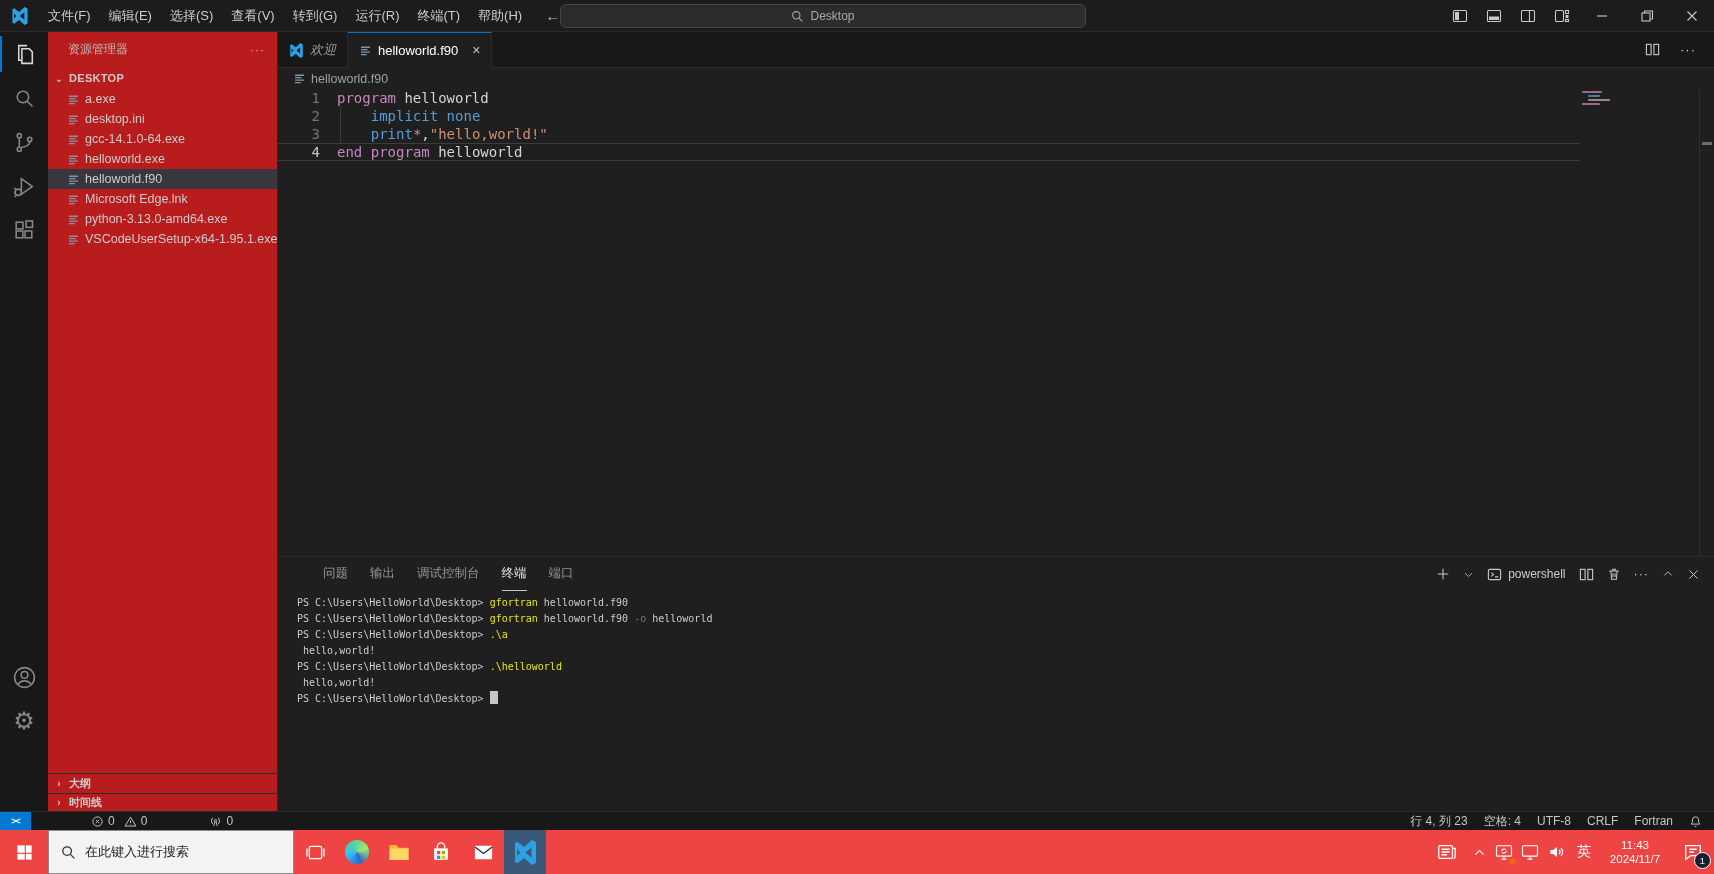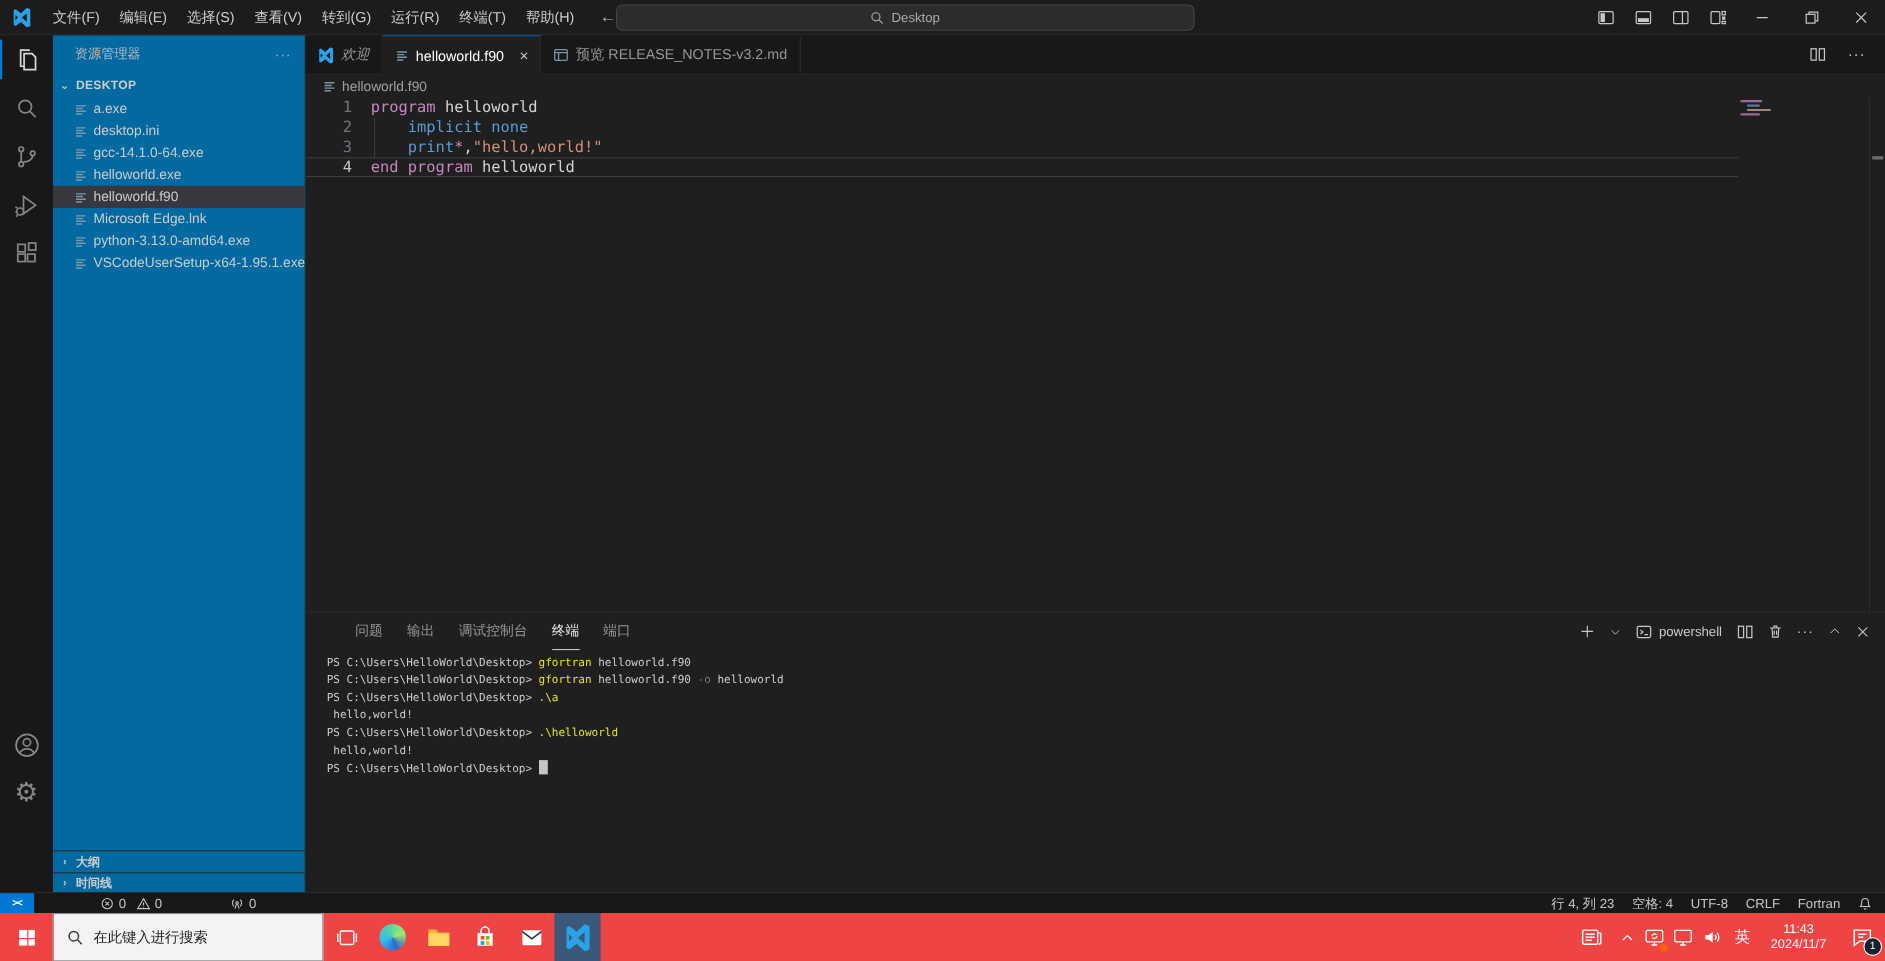--- a/index.html
+++ b/index.html
@@ -22,21 +22,21 @@
 
   
   .activitybar{position:absolute;left:0;top:32px;bottom:63px;width:48px;background:#181818;z-index:20;}
   .act-item{position:relative;width:48px;height:44px;display:flex;align-items:center;justify-content:center;color:#868686;}
   .act-item.active{color:#d7d7d7;}
   .act-item.active::before{content:"";position:absolute;left:0;top:4px;bottom:4px;width:2px;background:#0078d4;}
   .act-item svg{stroke:currentColor;fill:none;stroke-width:1.5}
   .act-bottom{position:absolute;left:0;width:48px;}
 
   
-  .sidebar{position:absolute;left:48px;top:32px;bottom:63px;width:230px;background:#0369a1;border-right:1px solid #2a2a2a;box-sizing:border-box;}
+  .sidebar{position:absolute;left:48px;top:32px;bottom:63px;width:230px;background:#b91c1c;border-right:1px solid #2a2a2a;box-sizing:border-box;}
   .sidebar-header{height:35px;display:flex;align-items:center;padding:0 12px 0 20px;font-size:12px;color:#bbbbbb;}
   .sidebar-header .hd-title{flex:1;}
   .tree-root{display:flex;align-items:center;height:22px;padding-left:4px;gap:3px;font-weight:700;font-size:11px;color:#cccccc;letter-spacing:.3px;}
   .chev{color:#cccccc;font-size:10px;width:14px;text-align:center;}
   .file-row{display:flex;align-items:center;height:20px;padding-left:19px;gap:5px;color:#cccccc;white-space:nowrap;overflow:hidden;font-size:12.5px;}
   .file-row.selected{background:#37373d;}
   .section-row{position:absolute;left:0;right:0;border-top:1px solid #2a2a2a;display:flex;align-items:center;gap:3px;
                font-weight:700;font-size:11px;color:#cccccc;padding-left:4px;box-sizing:border-box;}
   .sec-outline{top:741px;height:20px;}
   .sec-timeline{top:761px;height:18px;}
@@ -330,29 +330,20 @@
           </div>
           <div class="tab active">
             <span>
               <svg width="13" height="13" viewBox="0 0 16 16">
                 <path d="M2.5 4h11M2.5 7h8M2.5 10h11M2.5 13h7" stroke="#7e97a8" stroke-width="1.6" fill="none"></path>
               </svg>
             </span>
             <span class="tab-label">helloworld.f90</span>
             <span class="tab-close">×</span>
           </div>
-          <div class="tab">
-            <span>
-              <svg width="14" height="14" viewBox="0 0 16 16" fill="none" stroke="#7e97a8" stroke-width="1.3">
-                <rect x="1.5" y="2.5" width="13" height="11" rx="1"></rect>
-                <path d="M1.5 5.5h13M5.5 5.5v8"></path>
-              </svg>
-            </span>
-            <span class="tab-label">预览 RELEASE_NOTES-v3.2.md</span>
-          </div>
         </div>
       <div class="tabbar-fill">
         <span>
             <svg width="15" height="15" viewBox="0 0 16 16">
               <rect x="1.5" y="2.5" width="5" height="11"></rect>
               <rect x="9.5" y="2.5" width="5" height="11"></rect>
             </svg>
           </span>
         <span style="letter-spacing:1px;">···</span>
       </div>

